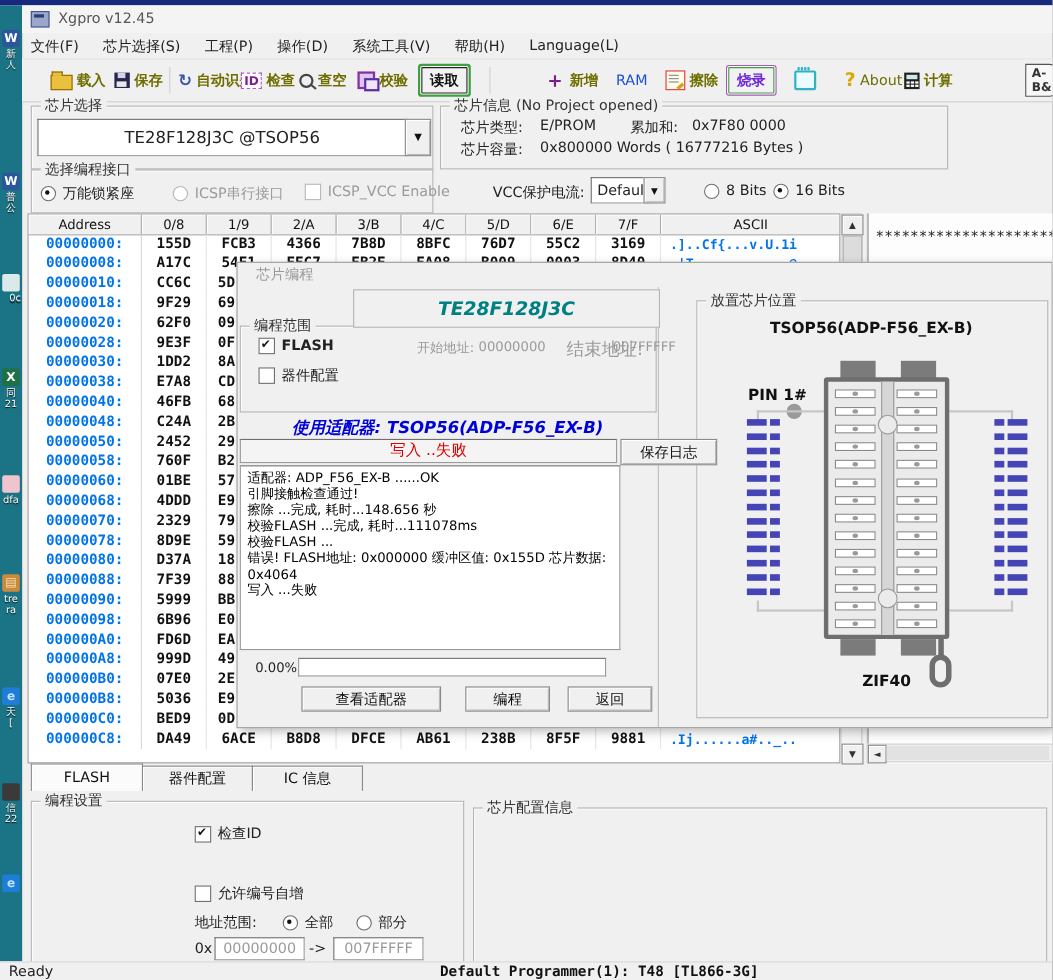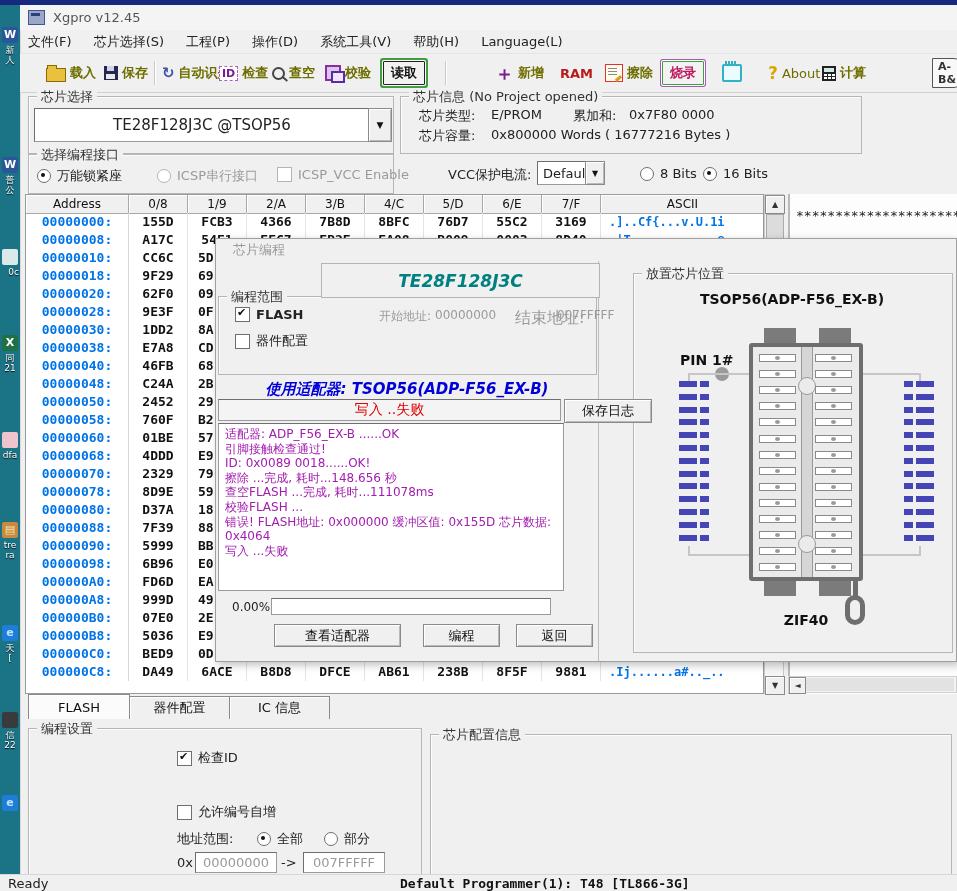--- a/index.html
+++ b/index.html
@@ -25,33 +25,33 @@
   .ic-floppy{width:14px;height:14px;background:#26264f;position:relative;}
   .ic-floppy::before{content:"";position:absolute;left:3px;top:0;width:7px;height:5px;background:#cfd4e8;}
   .ic-floppy::after{content:"";position:absolute;left:2px;bottom:1px;width:9px;height:5px;background:#e8e8e8;}
   .ic-refresh{font-size:15px;color:#3b55aa;font-weight:bold;}
   .ic-id{color:#7a1d8e;border:1px dashed #b05ec0;font-size:11px;font-weight:bold;padding:0 2px;background:#fff;}
   .ic-mag{width:9px;height:9px;border:2px solid #444;border-radius:50%;position:relative;}
   .ic-mag::after{content:"";position:absolute;left:8px;top:9px;width:6px;height:2px;background:#444;transform:rotate(40deg);}
   .ic-verify{width:12px;height:12px;border:2px solid #8a2da0;position:relative;background:#d9c7f0;}
   .ic-verify::after{content:"";position:absolute;left:4px;top:4px;width:10px;height:8px;border:2px solid #5a2d9f;background:#efe5ff;}
   .ic-plus{color:#7a1d8e;font-size:19px;font-weight:bold;line-height:1;}
-  .ic-ram{color:#b91c1c;font-weight:bold;font-size:13px;letter-spacing:0;}
+  .ic-ram{color:#1d4ed8;font-weight:normal;font-size:13px;letter-spacing:0;}
   .ic-erase{width:16px;height:16px;border:1px solid #d33;background:#fffceb;position:relative;}
   .ic-erase::before{content:"";position:absolute;left:2px;top:3px;width:9px;height:1px;background:#888;box-shadow:0 3px 0 #888,0 6px 0 #888;}
   .ic-erase::after{content:"";position:absolute;right:0px;bottom:1px;width:7px;height:3px;background:#d8a021;transform:rotate(-40deg);}
   .ic-chip{width:16px;height:14px;border:2px solid #2fb3c4;background:#eafcff;position:relative;border-radius:2px;}
   .ic-chip::before{content:"";position:absolute;left:1px;top:-5px;width:2px;height:3px;background:#2fb3c4;box-shadow:3px 0 0 #2fb3c4,6px 0 0 #2fb3c4,9px 0 0 #2fb3c4;}
   .ic-q{color:#d9a800;font-size:17px;font-weight:bold;}
   .ic-calc{width:14px;height:15px;background:#222;position:relative;}
   .ic-calc::before{content:"";position:absolute;left:2px;top:2px;width:10px;height:4px;background:#cfe8e8;}
   .ic-calc::after{content:"";position:absolute;left:2px;top:8px;width:3px;height:2px;background:#fff;box-shadow:4px 0 0 #fff,8px 0 0 #fff,0 3px 0 #fff,4px 3px 0 #fff,8px 3px 0 #fff;}
   .ic-gate{font-size:11px;color:#333;border:1px solid #555;border-radius:0 8px 8px 0;padding:1px 5px;background:#f8f8f8;font-weight:bold;}
   .btn-read{border:1px solid #222;box-shadow:0 0 0 1px #fff,0 0 0 3px #3f9f3f;border-radius:1px;background:#f2f2f2;color:#111;font-weight:bold;padding:2px 7px;font-size:13px;}
-  .btn-burn{border:1px solid #3f9f3f;box-shadow:0 0 0 1px #fff,0 0 0 2px #a757b5;border-radius:1px;background:#f2f2f2;color:#be185d;font-weight:bold;padding:2px 7px;font-size:13px;}
+  .btn-burn{border:1px solid #3f9f3f;box-shadow:0 0 0 1px #fff,0 0 0 2px #a757b5;border-radius:1px;background:#f2f2f2;color:#6d28d9;font-weight:bold;padding:2px 7px;font-size:13px;}
   
   .group{border:1px solid #b6b6b6;box-shadow:1px 1px 0 #fdfdfd inset;}
   .group-label{position:absolute;top:-8px;left:8px;background:#F0F0F0;padding:0 4px;font-size:13px;color:#333;line-height:15px;}
   
   .sunken{background:#fff;border:1px solid #9a9a9a;border-top-color:#6e6e6e;border-left-color:#6e6e6e;}
   .btn3d{background:#F0F0F0;border:1px solid #8a8a8a;box-shadow:1px 1px 0 #fff inset,-1px -1px 0 #b9b9b9 inset;
          display:flex;align-items:center;justify-content:center;font-size:13px;color:#111;cursor:default;}
   .cb{width:13px;height:13px;background:#fff;border:1px solid #6e6e6e;display:inline-block;position:relative;flex:none;}
   .cb.checked::after{content:"✔";position:absolute;left:1px;top:-2px;font-size:11px;color:#111;}
   .cb.dis{border-color:#b5b5b5;}
@@ -81,21 +81,21 @@
   
   .dialog{left:215px;top:238px;width:742px;height:424px;background:#F0F0F0;border:1px solid #9f9f9f;box-shadow:3px 3px 8px rgba(0,0,0,.25);box-sizing:border-box;}
   .dlg-title{position:absolute;left:11px;top:0;width:100%;height:22px;display:flex;align-items:center;gap:28px;padding-left:6px;box-sizing:border-box;color:#9a9a9a;font-size:13px;}
   .dlg-divider{position:absolute;left:382px;top:22px;width:1px;height:400px;background:#bdbdbd;}
   .chipname{position:absolute;left:105px;top:24px;width:277px;height:33px;border:1px solid #b4b4b4;background:#F0F0F0;
             display:flex;align-items:center;justify-content:center;color:#008080;font-weight:bold;font-style:italic;font-size:17px;}
   .adapter-line{position:absolute;left:0;top:141px;width:382px;text-align:center;color:#0000D8;font-weight:bold;font-style:italic;font-size:15px;}
   .status-box{position:absolute;left:2px;top:160px;width:341px;height:20px;border:1px solid #9a9a9a;border-top-color:#6e6e6e;background:#F4F4F4;
               display:flex;align-items:center;justify-content:center;color:#DE0000;font-size:14px;}
   .logbox{position:absolute;left:2px;top:184px;width:346px;height:168px;box-sizing:border-box;padding:3px 6px;
-          background:#fff;border:1px solid #9a9a9a;border-top-color:#6e6e6e;font-size:12px;line-height:14.6px;color:#a21caf;overflow:hidden;}
+          background:#fff;border:1px solid #9a9a9a;border-top-color:#6e6e6e;font-size:12px;line-height:14.6px;color:#000000;overflow:hidden;}
   .progress-lbl{position:absolute;left:16px;top:361px;font-size:12px;color:#222;}
   .progress-bar{position:absolute;left:55px;top:359px;width:278px;height:15px;background:#fff;border:1px solid #9a9a9a;border-top-color:#6e6e6e;}
   
   .sock-group{position:absolute;left:417px;top:34px;width:318px;height:378px;}
   .sock-title{position:absolute;left:417px;top:52px;width:318px;text-align:center;font-weight:bold;font-size:14px;color:#111;}
   .pin1{position:absolute;left:464px;top:113px;font-weight:bold;font-size:14px;color:#111;}
   .sock-body{position:absolute;left:533px;top:104px;width:114px;height:238px;border:4px solid #6e6e6e;background:#ebebeb;box-sizing:border-box;border-radius:3px;}
   .sock-tab{position:absolute;width:32px;height:16px;background:#7b7b7b;}
   .rail{position:absolute;left:48px;top:0;width:10px;height:230px;background:#d6d6d6;border-left:1px solid #9a9a9a;border-right:1px solid #9a9a9a;}
   .rail-circ{position:absolute;left:-4px;width:16px;height:16px;border:1px solid #9a9a9a;border-radius:50%;background:#ebebeb;}
@@ -698,23 +698,22 @@
     <div class="status-box">
       <span>写入 ..失败</span>
       </div>
     <div class="abs btn3d" style="left:348px;top:160px;width:86px;height:22px;z-index:2">
       <span>保存日志</span>
       </div>
 
     <div class="logbox" id="dlgLog">
         <div>适配器: ADP_F56_EX-B ......OK</div>
         <div>引脚接触检查通过!</div>
-        <div>ID: 0x0089 0018......OK!</div>
         <div>擦除 ...完成, 耗时...148.656 秒</div>
-        <div>查空FLASH ...完成, 耗时...111078ms</div>
+        <div>校验FLASH ...完成, 耗时...111078ms</div>
         <div>校验FLASH ...</div>
         <div>错误! FLASH地址: 0x000000 缓冲区值: 0x155D 芯片数据: 0x4064</div>
         <div>写入 ...失败</div>
       </div>
 
     <span class="progress-lbl">0.00%</span>
     <div class="progress-bar"></div>
 
     <div class="abs btn3d" style="left:58px;top:385px;width:125px;height:21px">
       <span>查看适配器</span>

